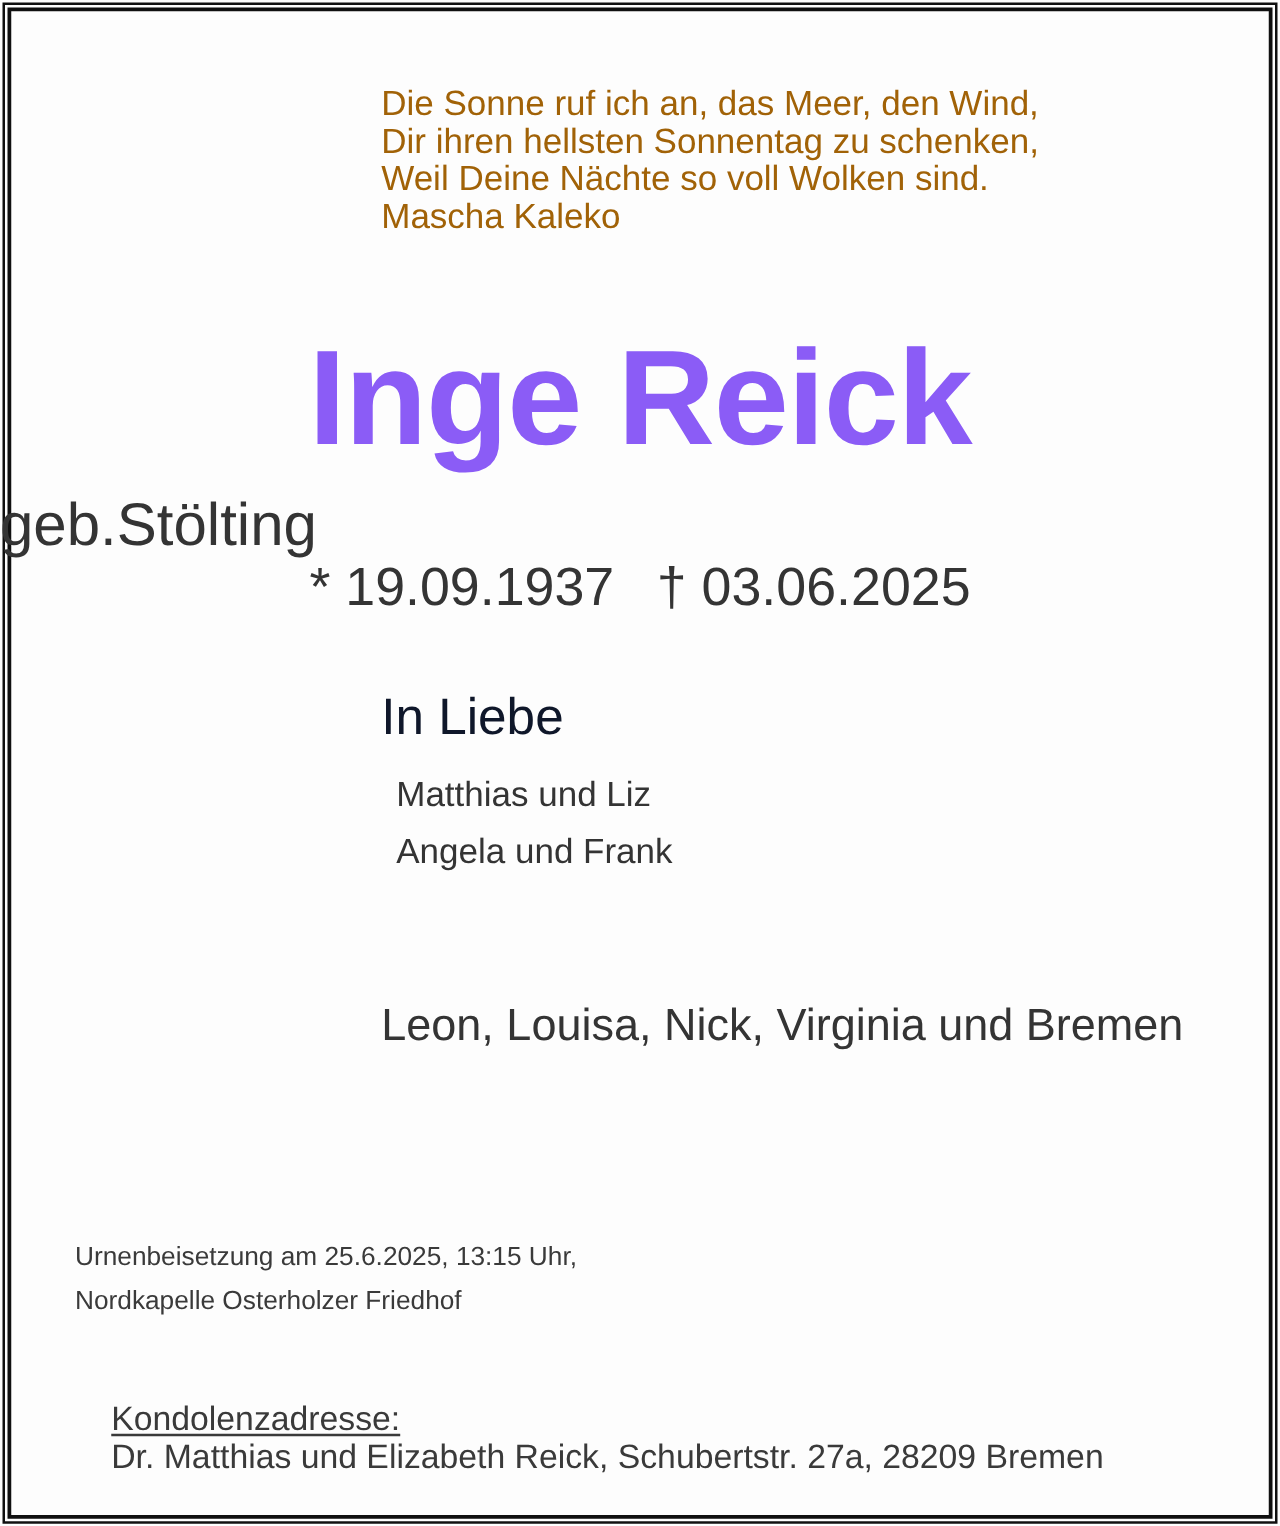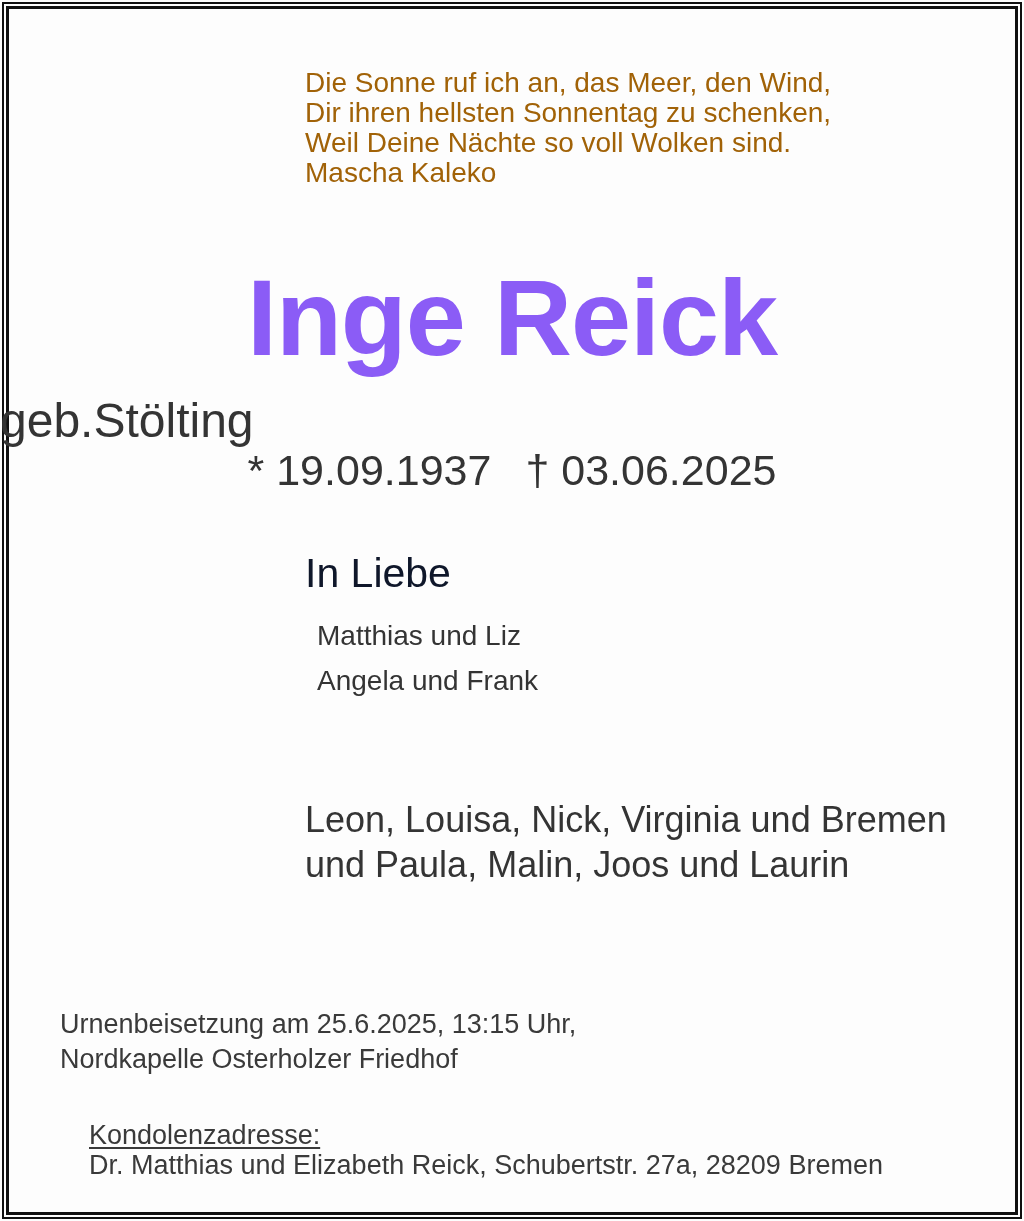--- a/index.html
+++ b/index.html
@@ -74,24 +74,23 @@
     margin-left: 12px;
   }
   .grandchildren-lines {
     top: 797px; left: 305px;
     font-size: 36px;
     line-height: 45px;
     color: #343434;
   }
   .service-block {
     top: 988px; left: 60px;
-    font-size: 27px;
+    font-size: 21px;
     line-height: 35px;
     color: #3a3a3a;
-    margin-top: 19px;
   }
   .condolence-block {
     top: 1120px; left: 60px;
     font-size: 27px;
     line-height: 30px;
     color: #3a3a3a;
     margin-left: 29px;
   }
   .condolence-label {
     text-decoration: underline;
@@ -126,21 +125,20 @@
 
   <div class="block tribute-heading">In Liebe</div>
 
   <div class="block family-lines">
     <div>Matthias und Liz</div>
     <div>Angela und Frank</div>
   </div>
 
   <div class="block grandchildren-lines">
     <div>Leon, Louisa, Nick, Virginia und Bremen</div>
-    <div>und Paula, Malin, Joos und Laurin</div>
   </div>
 
   <div class="block service-block">
     <div>Urnenbeisetzung am 25.6.2025, 13:15 Uhr,</div>
     <div>Nordkapelle Osterholzer Friedhof</div>
   </div>
 
   <div class="block condolence-block">
     <div class="condolence-label">Kondolenzadresse:</div>
     <div>Dr. Matthias und Elizabeth Reick, Schubertstr. 27a, 28209 Bremen</div>

